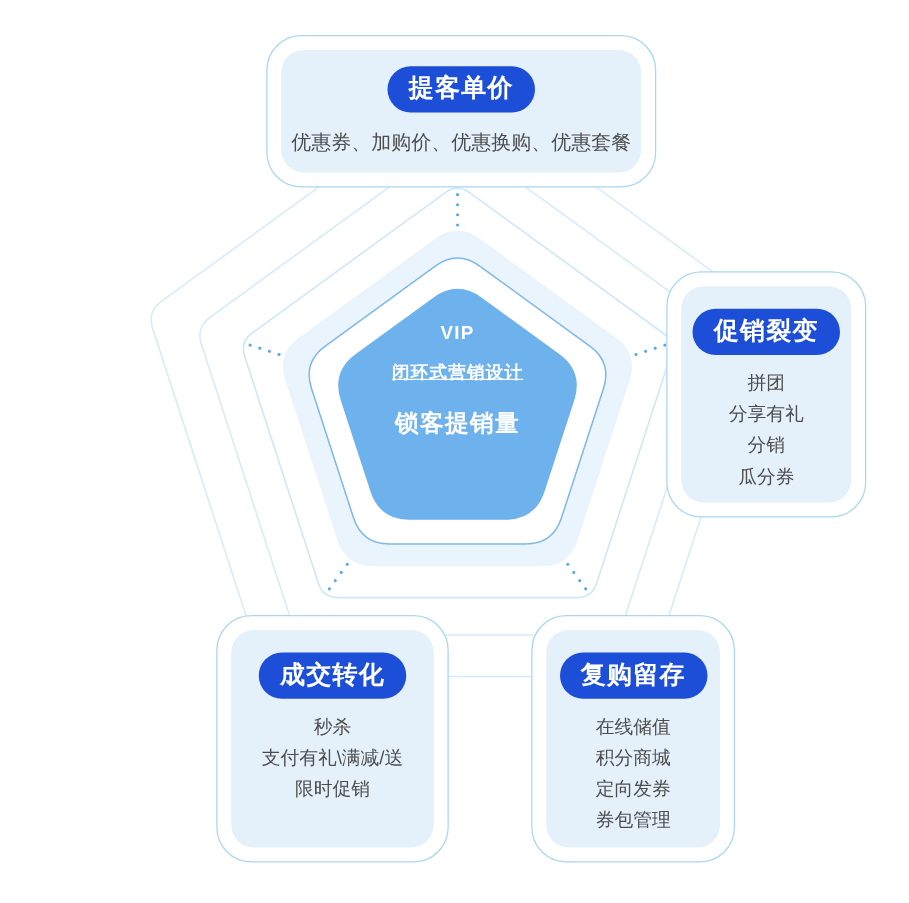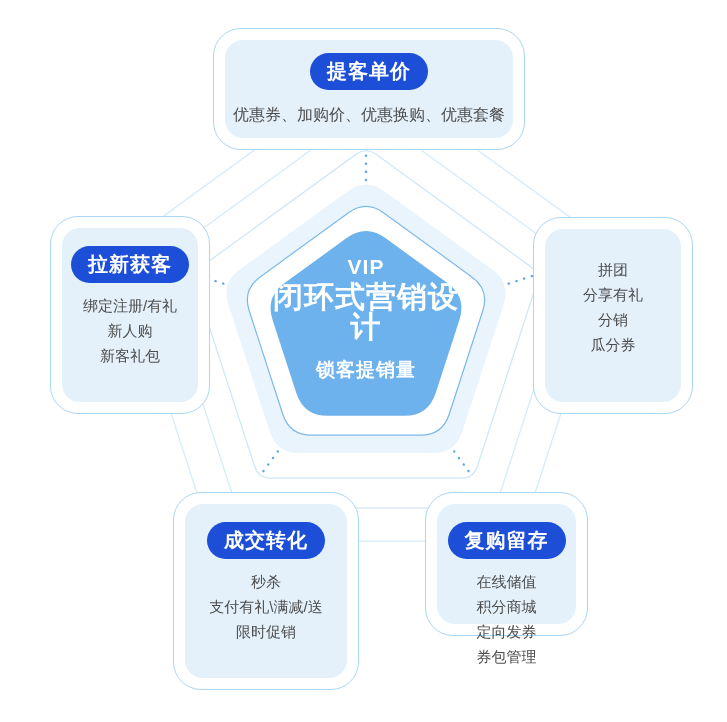--- a/index.html
+++ b/index.html
@@ -25,30 +25,30 @@
   }
   .items{margin-top:10px;text-align:center;color:#4d4d4d;}
   .item{font-size:15px;line-height:25px;white-space:nowrap;}
   .card-top   {left:213px;top:28px; width:312px;height:122px;}
   .card-top .card-inner{padding-top:13px;}
   .card-top .item{font-size:16px;}
   .card-top .items{margin-top:12px;}
   .card-left  {left:50px; top:216px;width:160px;height:198px;}
   .card-right {left:533px;top:217px;width:160px;height:197px;}
   .card-bl    {left:173px;top:492px;width:186px;height:198px;}
-  .card-br    {left:425px;top:492px;width:163px;height:144px;}
+  .card-br    {left:425px;top:492px;width:163px;height:198px;}
   .card-left .card-inner,.card-right .card-inner,
   .card-bl .card-inner,.card-br .card-inner{padding-top:18px;}
   
   .center-text{
     position:absolute;z-index:1;left:266px;top:252px;width:200px;
     text-align:center;color:#fff;font-weight:bold;
   }
-  .center-line1{font-size:21px;line-height:30px;letter-spacing:1px;}
-  .center-line2{font-size:30px;line-height:30px;letter-spacing:1px;}
+  .center-line1{font-size:15px;line-height:30px;letter-spacing:1px;}
+  .center-line2{font-size:14px;line-height:30px;letter-spacing:1px;text-decoration:underline;}
   .center-sub{margin-top:14px;}
   .center-line3,.center-line4{font-size:19px;line-height:27px;letter-spacing:1px;}
 </style>
 </head>
 <body>
 
 <div class="stage">
 
   <svg class="bg-svg" width="727" height="722" viewBox="0 0 727 722">
     <path fill="none" stroke="#d7ecfa" stroke-width="1.3" d="M354.7 77.2 Q366.0 69.0 377.3 77.2 L602.9 241.1 Q614.2 249.3 609.9 262.7 L523.7 527.8 Q519.4 541.2 505.4 541.2 L226.6 541.2 Q212.6 541.2 208.3 527.8 L122.1 262.7 Q117.8 249.3 129.1 241.1 Z"></path>
@@ -76,33 +76,24 @@
 
   <div class="card card-top">
     <div class="card-inner">
       <div class="pill">提客单价</div>
       <div class="items">
         <div class="item">优惠券、加购价、优惠换购、优惠套餐</div>
       </div>
     </div>
   </div>
 
-  <div class="card card-left">
-    <div class="card-inner">
-      <div class="pill">拉新获客</div>
-      <div class="items">
-        <div class="item">绑定注册/有礼</div>
-        <div class="item">新人购</div>
-        <div class="item">新客礼包</div>
-      </div>
-    </div>
-  </div>
 
   <div class="card card-right">
     <div class="card-inner">
+      <div class="pill">促销裂变</div>
       <div class="items">
         <div class="item">拼团</div>
         <div class="item">分享有礼</div>
         <div class="item">分销</div>
         <div class="item">瓜分券</div>
       </div>
     </div>
   </div>
 
   <div class="card card-bl">

